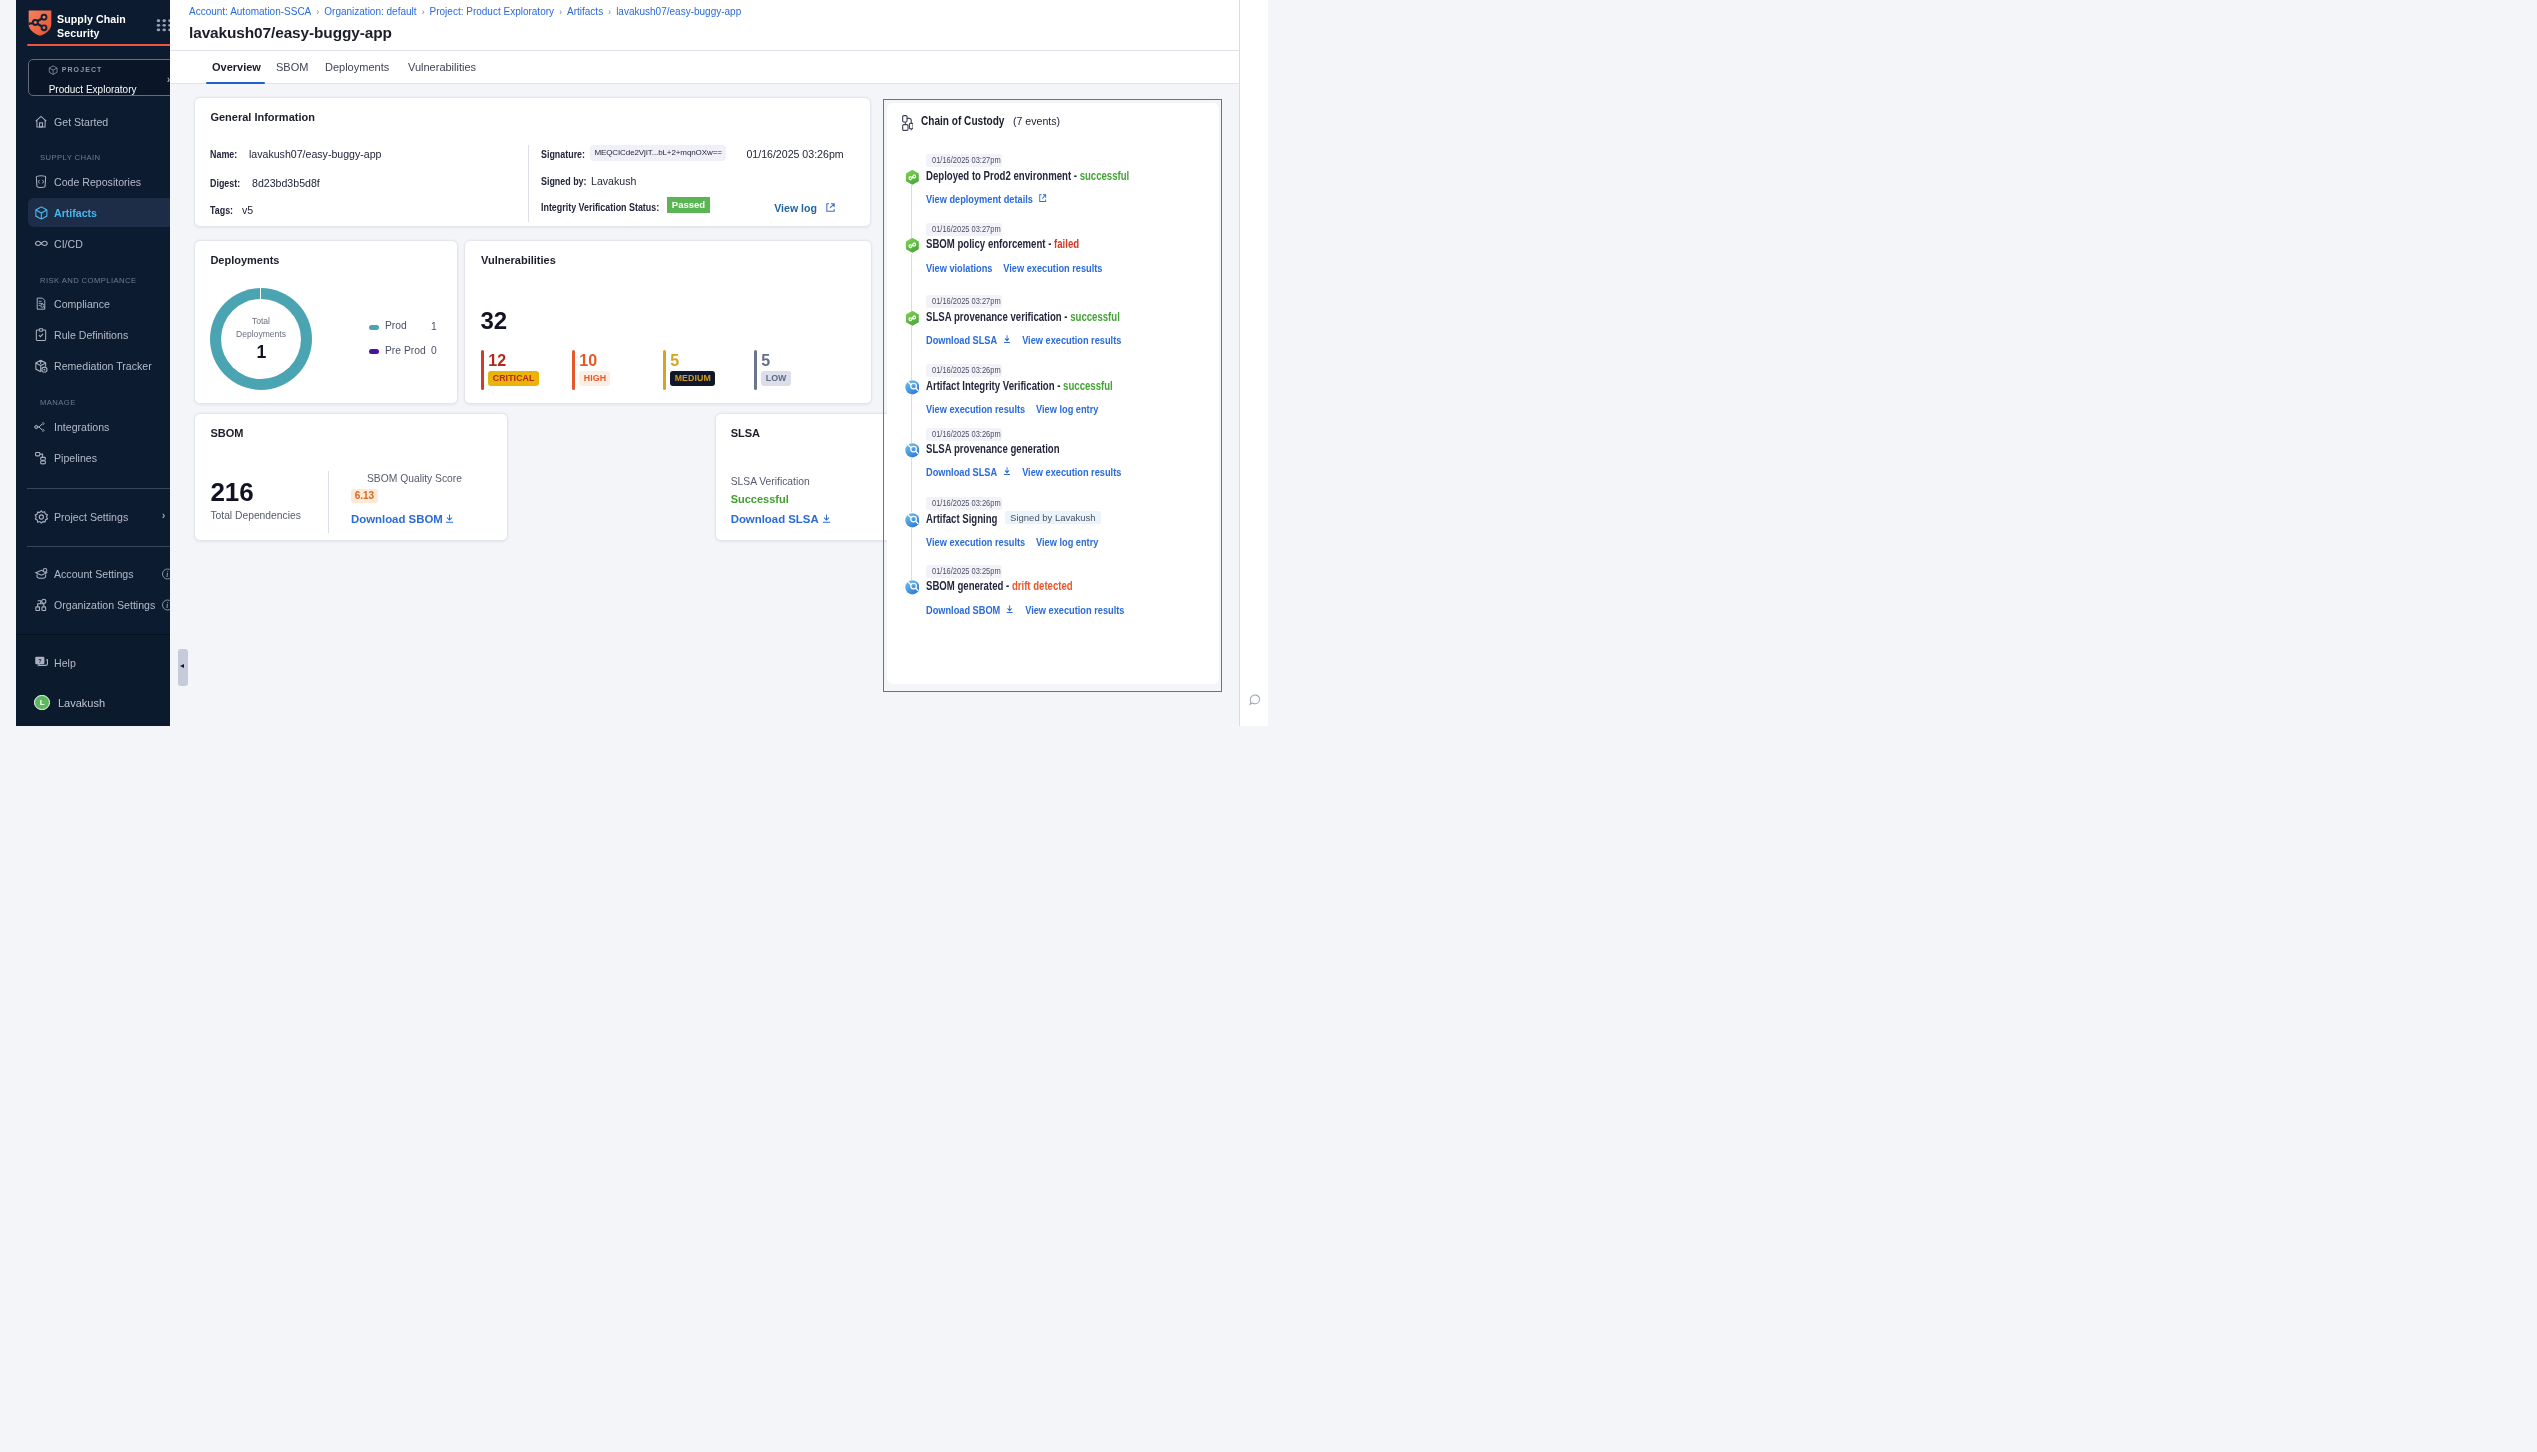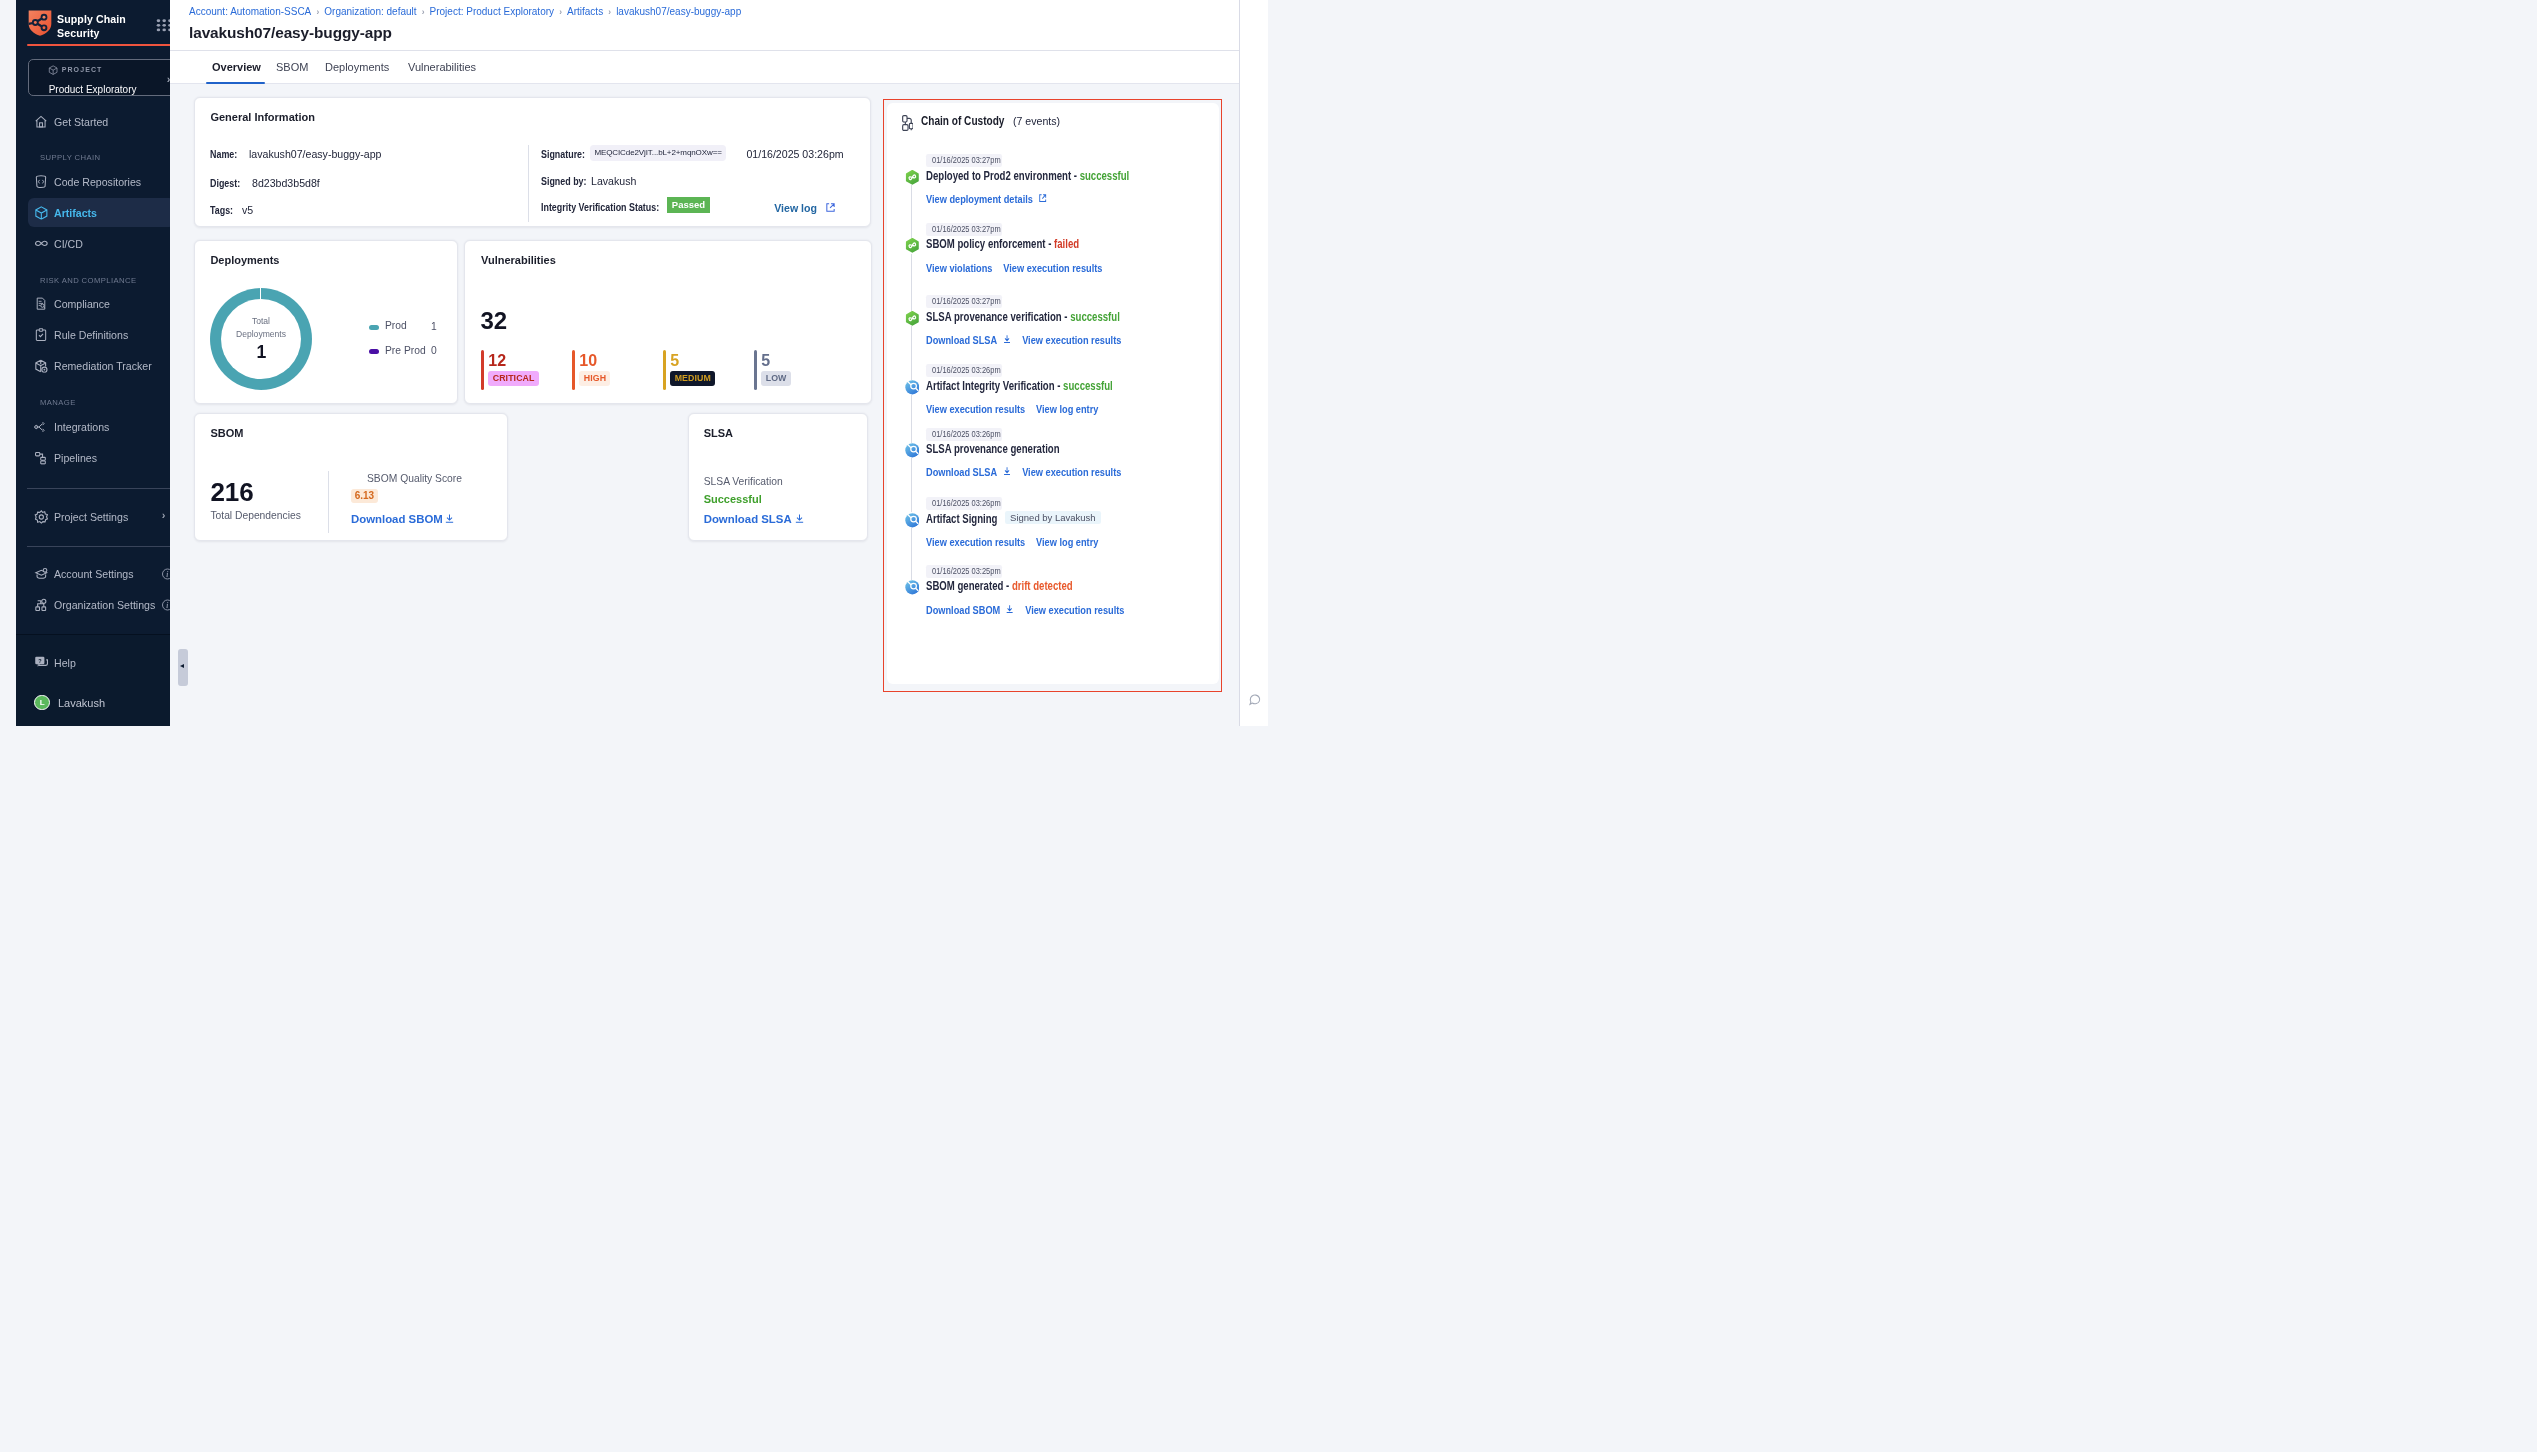--- a/index.html
+++ b/index.html
@@ -304,21 +304,21 @@
       <div class="abs" style="left:190px;top:104px;font-size:10.3px;color:#4d5166">Pre Prod</div>
       <div class="abs" style="left:236px;top:104px;font-size:10.3px;color:#4d5166">0</div>
     </div>
 
     <div class="card" style="left:294px;top:156px;width:408px;height:164px">
       <div class="card-title" style="left:16px;top:12.5px">Vulnerabilities</div>
       <div class="abs" style="left:15.4px;top:66px;font-size:24px;font-weight:bold;color:#111322">32</div>
       <div class="vuln-block" style="left:16px">
         <div class="vb-bar" style="background:#d23b2a"></div>
         <div class="vb-num" style="color:#b6271b">12</div>
-        <div class="vb-pill" style="background:#f0abfc;color:#b6271b">CRITICAL</div>
+        <div class="vb-pill" style="background:#eab308;color:#b6271b">CRITICAL</div>
       </div>
       <div class="vuln-block" style="left:107px">
         <div class="vb-bar" style="background:#e6582a"></div>
         <div class="vb-num" style="color:#e6582a">10</div>
         <div class="vb-pill" style="background:#fdeee4;color:#e6582a">HIGH</div>
       </div>
       <div class="vuln-block" style="left:198px">
         <div class="vb-bar" style="background:#d8a322"></div>
         <div class="vb-num" style="color:#d8a322">5</div>
         <div class="vb-pill" style="background:#0f172a;color:#cf9c20">MEDIUM</div>
@@ -337,21 +337,21 @@
       <div class="abs" style="left:133px;top:57px;width:0.7px;height:62px;background:#dcdfe8"></div>
       <div class="abs" style="left:172px;top:59px;font-size:10.3px;color:#565b6d">SBOM Quality Score</div>
       <div class="abs" style="left:156px;top:75px;height:14px;line-height:14px;padding:0 3.7px;background:#fce9d8;border-radius:2.9px;font-size:10px;font-weight:bold;color:#d4691f">6.13</div>
       <div class="abs" style="left:156px;top:98px"><a class="lnk" style="font-size:11.4px">Download SBOM</a></div>
       <svg class="abs dl-ic" style="left:249px;top:99px" width="11" height="11" viewBox="0 0 24 24" fill="none" stroke="#2a6bd8" stroke-width="2.2">
           <path d="M12 3 V15 M6.5 10 L12 15.5 L17.5 10 M4 20 H20"></path>
         </svg>
     </div>
 
 
-    <div class="card" style="left:518px;top:329px;width:180px;height:128px">
+    <div class="card" style="left:545px;top:329px;width:180px;height:128px">
       <div class="card-title" style="left:14.7px;top:12.5px">SLSA</div>
       <div class="abs" style="left:14.7px;top:62px;font-size:10.3px;color:#565b6d">SLSA Verification</div>
       <div class="abs" style="left:14.7px;top:79px;font-size:11px;font-weight:bold;color:#3fa02c">Successful</div>
       <div class="abs" style="left:14.7px;top:98px"><a class="lnk" style="font-size:11.4px">Download SLSA</a></div>
       <svg class="abs dl-ic" style="left:105px;top:99px" width="11" height="11" viewBox="0 0 24 24" fill="none" stroke="#2a6bd8" stroke-width="2.2">
           <path d="M12 3 V15 M6.5 10 L12 15.5 L17.5 10 M4 20 H20"></path>
         </svg>
     </div>
 
     <div class="abs" style="left:713px;top:15.4px;width:339px;height:593px;border:1.8px solid #e8432c"></div>

